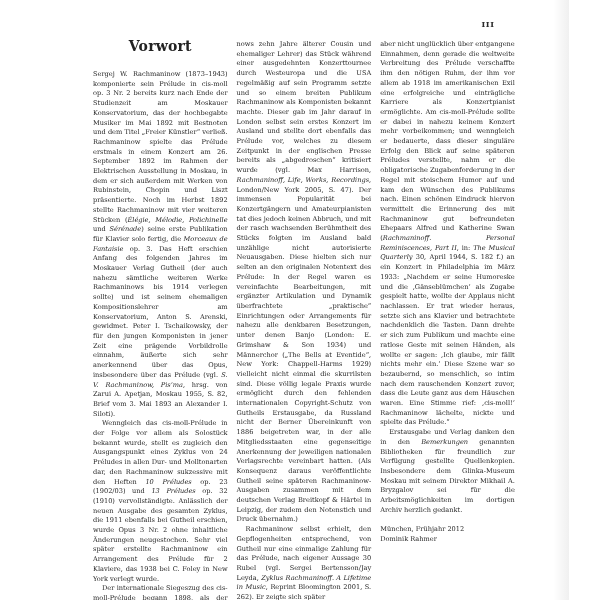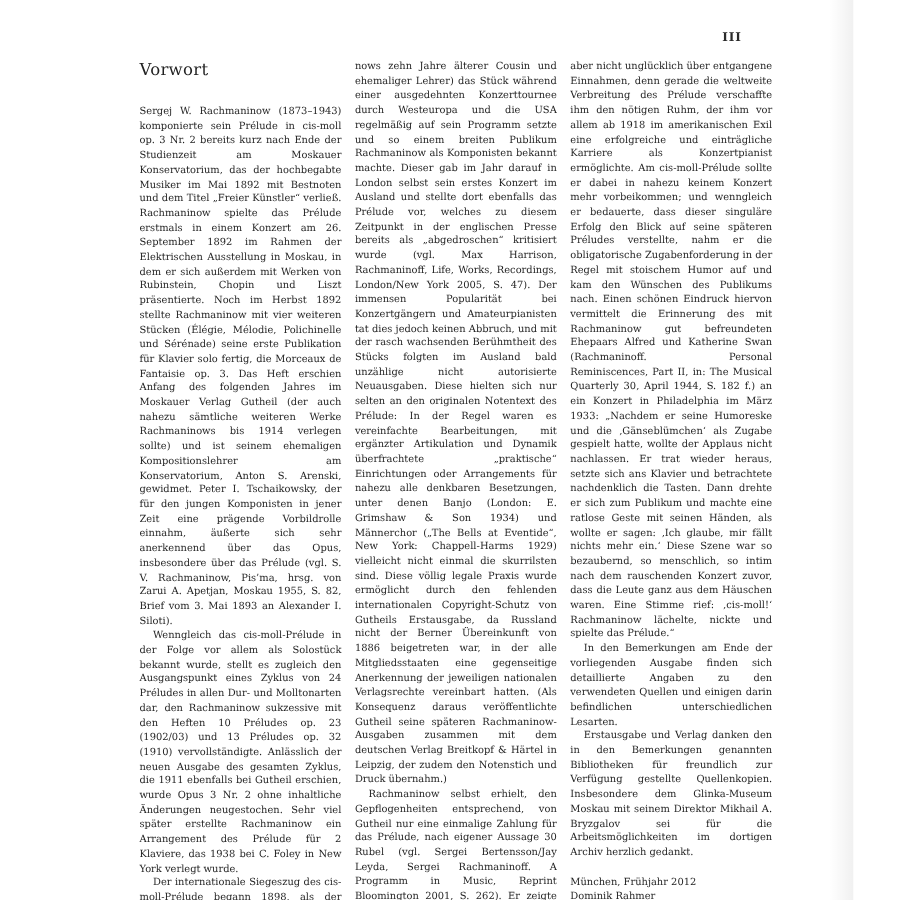--- a/index.html
+++ b/index.html
@@ -38,31 +38,31 @@
   }
   .col {
     width: 134.6px;
     font-size: 6.6px;
     line-height: 9.7px;
     text-align: justify;
     hyphens: auto;
     color: #1f1f1f;
   }
   .heading {
-    font-size: 11px;
+    font-size: 14px;
     line-height: 13px;
-    font-weight: normal;
+    font-weight: bold;
     letter-spacing: 0.2px;
     color: #222222;
     margin: 0 0 17px 0;
-    text-align: left;
+    text-align: center;
   }
   .para { margin: 0; }
   .para.indent { text-indent: 9px; }
-  .it { }
+  .it { font-style: italic; }
   .signature { margin-top: 10px; }
   .signature div { line-height: 9.7px; }
 </style>
 </head>
 <body>
 
 <div class="page">
 
   <div class="page-number">III</div>
 
@@ -73,28 +73,27 @@
       <div>
           <p class="para"><span>Sergej W. Rachmaninow (1873–1943) komponierte sein Prélude in cis-moll op. 3 Nr. 2 bereits kurz nach Ende der Studienzeit am Moskauer Konservatorium, das der hochbegabte Musiker im Mai 1892 mit Bestnoten und dem Titel „Freier Künstler“ verließ. Rachmaninow spielte das Prélude erstmals in einem Konzert am 26. September 1892 im Rahmen der Elektrischen Ausstellung in Moskau, in dem er sich außerdem mit Werken von Rubinstein, Chopin und Liszt präsentierte. Noch im Herbst 1892 stellte Rachmaninow mit vier weiteren Stücken (</span><span class="it">Élégie, Mélodie, Polichinelle</span><span> und </span><span class="it">Sérénade</span><span>) seine erste Publikation für Klavier solo fertig, die </span><span class="it">Morceaux de Fantaisie</span><span> op. 3. Das Heft erschien Anfang des folgenden Jahres im Moskauer Verlag Gutheil (der auch nahezu sämtliche weiteren Werke Rachmaninows bis 1914 verlegen sollte) und ist seinem ehemaligen Kompositionslehrer am Konservatorium, Anton S. Arenski, gewidmet. Peter I. Tschaikowsky, der für den jungen Komponisten in jener Zeit eine prägende Vorbildrolle einnahm, äußerte sich sehr anerkennend über das Opus, insbesondere über das Prélude (vgl. </span><span class="it">S. V. Rachmaninow, Pis’ma</span><span>, hrsg. von Zarui A. Apetjan, Moskau 1955, S. 82, Brief vom 3. Mai 1893 an Alexander I. Siloti).</span></p>
           <p class="para indent"><span>Wenngleich das cis-moll-Prélude in der Folge vor allem als Solostück bekannt wurde, stellt es zugleich den Ausgangspunkt eines Zyklus von 24 Préludes in allen Dur- und Molltonarten dar, den Rachmaninow sukzessive mit den Heften </span><span class="it">10 Préludes</span><span> op. 23 (1902/03) und </span><span class="it">13 Préludes</span><span> op. 32 (1910) vervollständigte. Anlässlich der neuen Ausgabe des gesamten Zyklus, die 1911 ebenfalls bei Gutheil erschien, wurde Opus 3 Nr. 2 ohne inhaltliche Änderungen neugestochen. Sehr viel später erstellte Rachmaninow ein Arrangement des Prélude für 2 Klaviere, das 1938 bei C. Foley in New York verlegt wurde.</span></p>
           <p class="para indent"><span>Der internationale Siegeszug des cis-moll-Prélude begann 1898, als der Pianist Alexander I. Siloti (Rachmani-</span></p>
         </div>
     </div>
 
     <div class="col">
       <div>
           <p class="para"><span>nows zehn Jahre älterer Cousin und ehemaliger Lehrer) das Stück während einer ausgedehnten Konzerttournee durch Westeuropa und die USA regelmäßig auf sein Programm setzte und so einem breiten Publikum Rachmaninow als Komponisten bekannt machte. Dieser gab im Jahr darauf in London selbst sein erstes Konzert im Ausland und stellte dort ebenfalls das Prélude vor, welches zu diesem Zeitpunkt in der englischen Presse bereits als „abgedroschen“ kritisiert wurde (vgl. Max Harrison, </span><span class="it">Rachmaninoff, Life, Works, Recordings</span><span>, London/New York 2005, S. 47). Der immensen Popularität bei Konzertgängern und Amateurpianisten tat dies jedoch keinen Abbruch, und mit der rasch wachsenden Berühmtheit des Stücks folgten im Ausland bald unzählige nicht autorisierte Neuausgaben. Diese hielten sich nur selten an den originalen Notentext des Prélude: In der Regel waren es vereinfachte Bearbeitungen, mit ergänzter Artikulation und Dynamik überfrachtete „praktische“ Einrichtungen oder Arrangements für nahezu alle denkbaren Besetzungen, unter denen Banjo (London: E. Grimshaw &amp; Son 1934) und Männerchor („The Bells at Eventide“, New York: Chappell-Harms 1929) vielleicht nicht einmal die skurrilsten sind. Diese völlig legale Praxis wurde ermöglicht durch den fehlenden internationalen Copyright-Schutz von Gutheils Erstausgabe, da Russland nicht der Berner Übereinkunft von 1886 beigetreten war, in der alle Mitgliedsstaaten eine gegenseitige Anerkennung der jeweiligen nationalen Verlagsrechte vereinbart hatten. (Als Konsequenz daraus veröffentlichte Gutheil seine späteren Rachmaninow-Ausgaben zusammen mit dem deutschen Verlag Breitkopf &amp; Härtel in Leipzig, der zudem den Notenstich und Druck übernahm.)</span></p>
-          <p class="para indent"><span>Rachmaninow selbst erhielt, den Gepflogenheiten entsprechend, von Gutheil nur eine einmalige Zahlung für das Prélude, nach eigener Aussage 30 Rubel (vgl. Sergei Bertensson/Jay Leyda, </span><span class="it">Sergei Rachmaninoff. A Programm in Music</span><span>, Reprint Bloomington 2001, S. 262). Er zeigte sich später</span></p>
+          <p class="para indent"><span>Rachmaninow selbst erhielt, den Gepflogenheiten entsprechend, von Gutheil nur eine einmalige Zahlung für das Prélude, nach eigener Aussage 30 Rubel (vgl. Sergei Bertensson/Jay Leyda, </span><span class="it">Zyklus Rachmaninoff. A Lifetime in Music</span><span>, Reprint Bloomington 2001, S. 262). Er zeigte sich später</span></p>
         </div>
     </div>
 
     <div class="col">
       <div>
           <p class="para"><span>aber nicht unglücklich über entgangene Einnahmen, denn gerade die weltweite Verbreitung des Prélude verschaffte ihm den nötigen Ruhm, der ihm vor allem ab 1918 im amerikanischen Exil eine erfolgreiche und einträgliche Karriere als Konzertpianist ermöglichte. Am cis-moll-Prélude sollte er dabei in nahezu keinem Konzert mehr vorbeikommen; und wenngleich er bedauerte, dass dieser singuläre Erfolg den Blick auf seine späteren Préludes verstellte, nahm er die obligatorische Zugabenforderung in der Regel mit stoischem Humor auf und kam den Wünschen des Publikums nach. Einen schönen Eindruck hiervon vermittelt die Erinnerung des mit Rachmaninow gut befreundeten Ehepaars Alfred und Katherine Swan (</span><span class="it">Rachmaninoff. Personal Reminiscences, Part II</span><span>, in: </span><span class="it">The Musical Quarterly</span><span> 30, April 1944, S. 182 f.) an ein Konzert in Philadelphia im März 1933: „Nachdem er seine Humoreske und die ‚Gänseblümchen‘ als Zugabe gespielt hatte, wollte der Applaus nicht nachlassen. Er trat wieder heraus, setzte sich ans Klavier und betrachtete nachdenklich die Tasten. Dann drehte er sich zum Publikum und machte eine ratlose Geste mit seinen Händen, als wollte er sagen: ‚Ich glaube, mir fällt nichts mehr ein.‘ Diese Szene war so bezaubernd, so menschlich, so intim nach dem rauschenden Konzert zuvor, dass die Leute ganz aus dem Häuschen waren. Eine Stimme rief: ‚cis-moll!‘ Rachmaninow lächelte, nickte und spielte das Prélude.“</span></p>
-          <p class="para indent"><span>In den </span><span class="it">Bemerkungen</span><span> am Ende der vorliegenden Ausgabe finden sich detaillierte Angaben zu den verwendeten Quellen und einigen darin befindlichen unterschiedlichen Lesarten.</span></p>
           <p class="para indent"><span>Erstausgabe und Verlag danken den in den </span><span class="it">Bemerkungen</span><span> genannten Bibliotheken für freundlich zur Verfügung gestellte Quellenkopien. Insbesondere dem Glinka-Museum Moskau mit seinem Direktor Mikhail A. Bryzgalov sei für die Arbeitsmöglichkeiten im dortigen Archiv herzlich gedankt.</span></p>
         </div>
       <div class="signature">
         <div>München, Frühjahr 2012</div>
         <div>Dominik Rahmer</div>
       </div>
     </div>
 
   </div>
 

